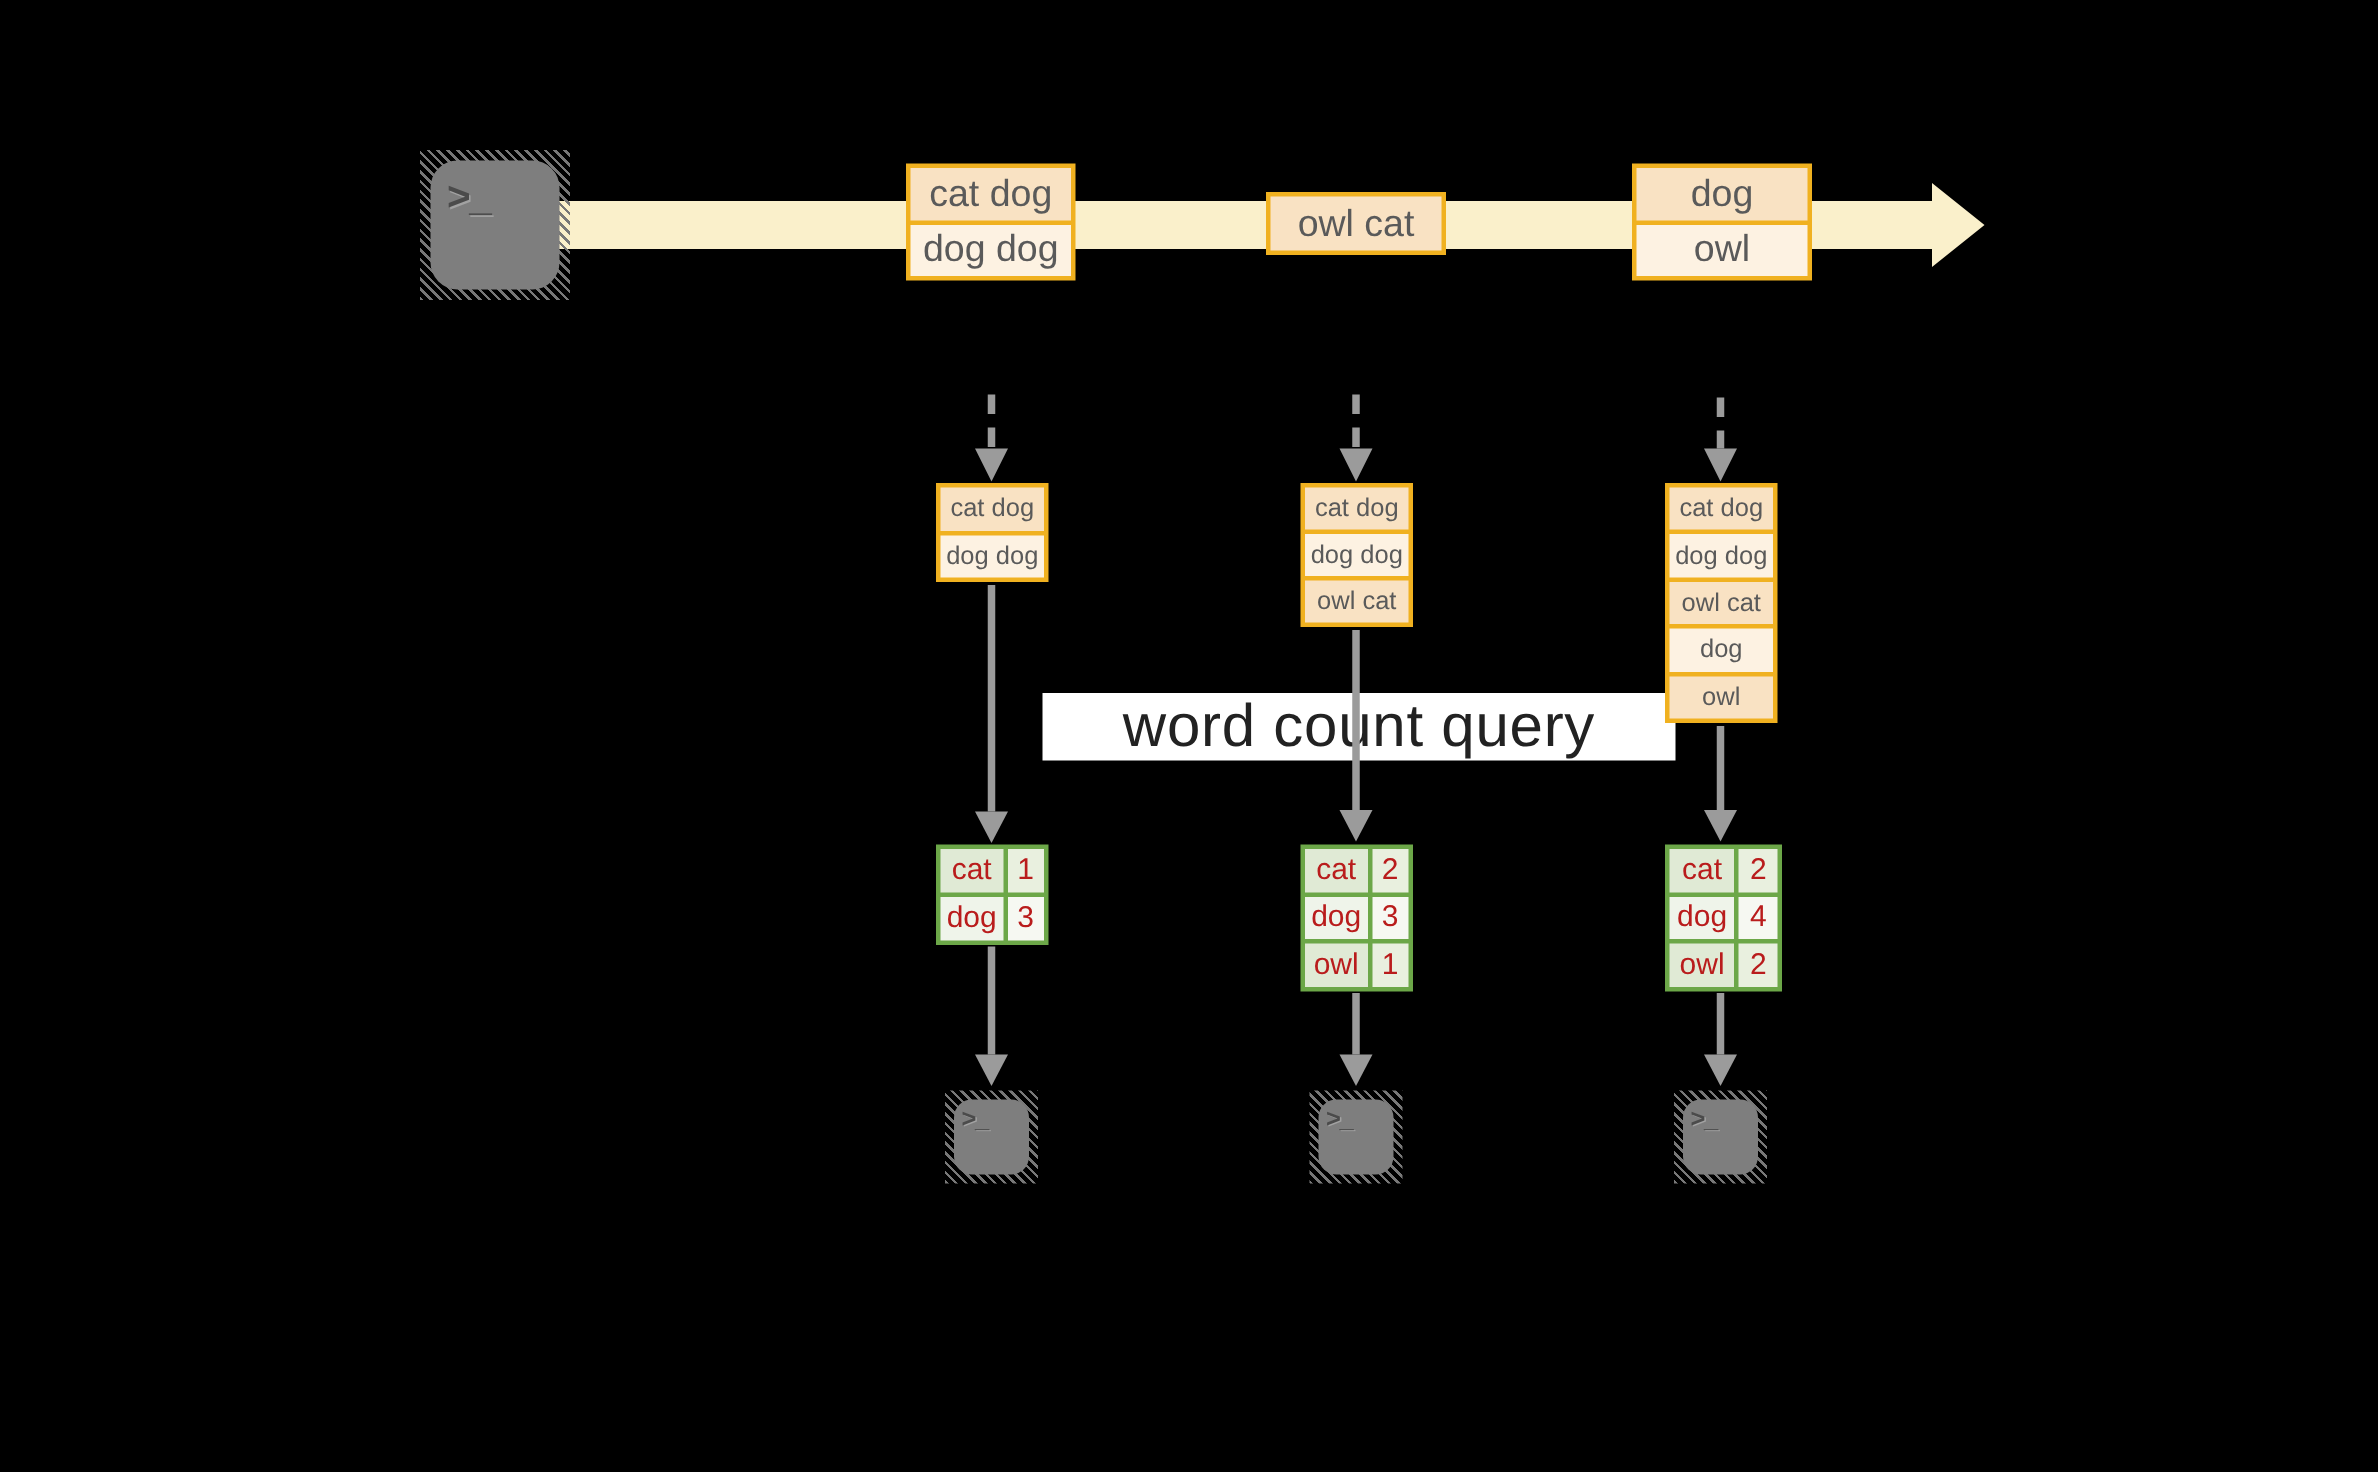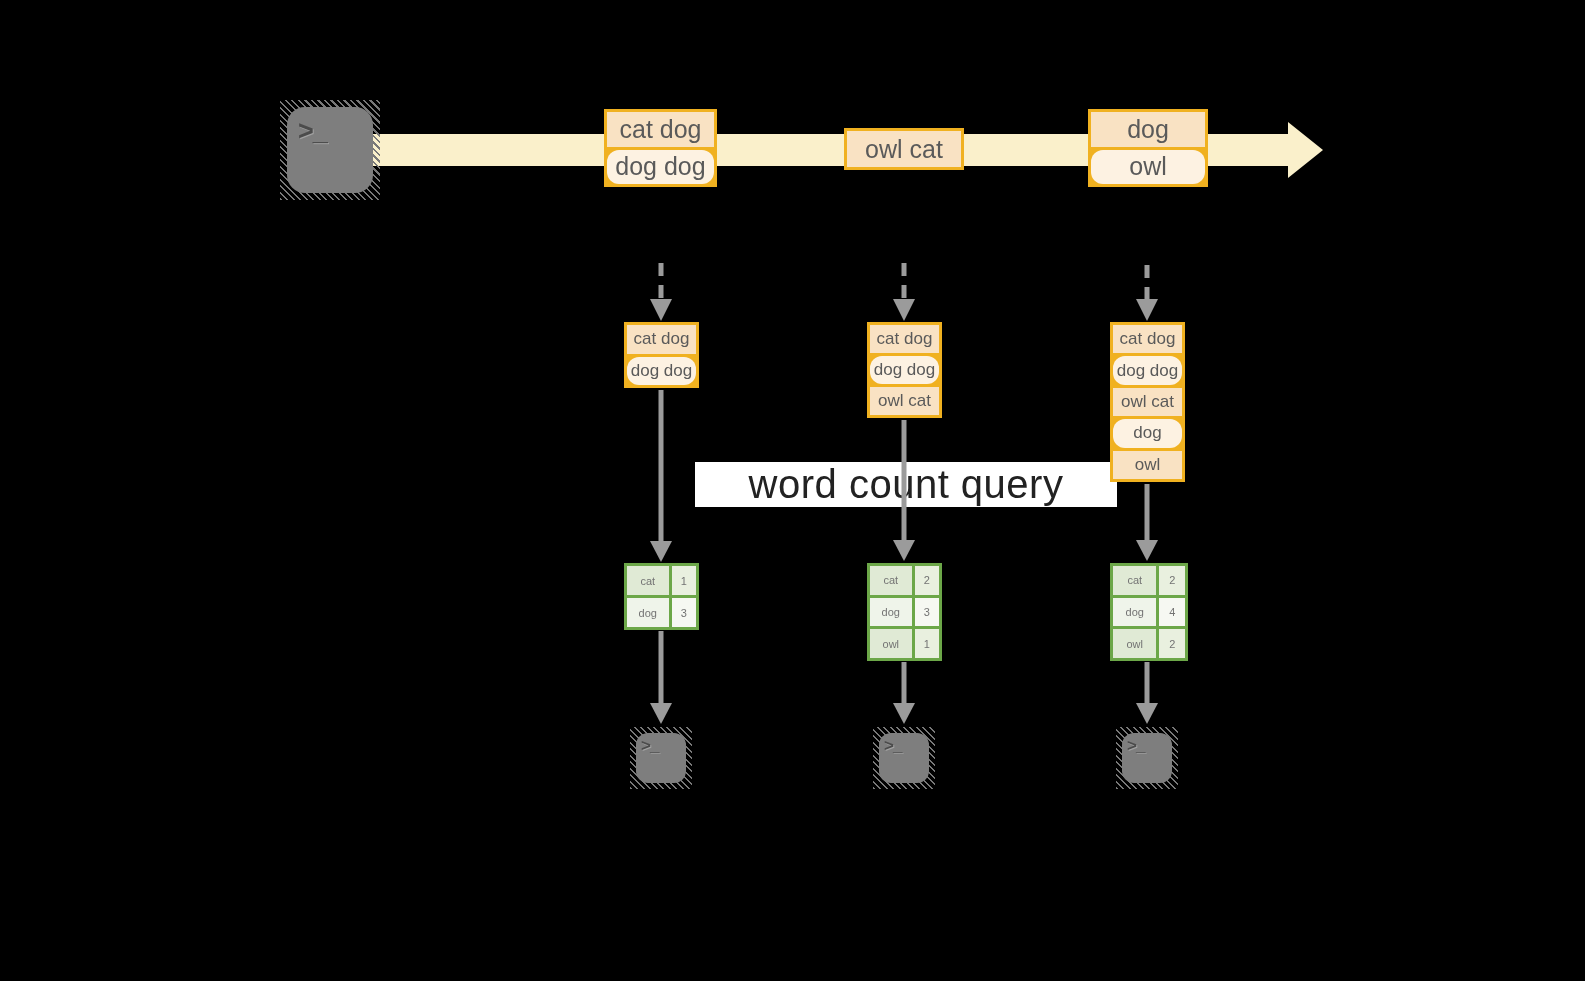--- a/index.html
+++ b/index.html
@@ -40,38 +40,38 @@
   
   .obox{
     position:absolute;z-index:2;display:flex;flex-direction:column;
     background:var(--gold,#f0b120);padding:3px;gap:3px;box-sizing:border-box;
   }
   .orow{
     flex:1;display:flex;align-items:center;justify-content:center;
     color:#5a5a5a;
   }
   .orow.dark{background:var(--peach-dark,#f9e2c3);}
-  .orow.light{background:var(--peach-light,#fdf2e2);border-radius:12px;}
+  .orow.light{background:var(--peach-light,#fdf2e2);}
   .stream-box .orow{font-size:25px;}
   .batch-box .orow{font-size:17px;}
   
   .query-label{
     position:absolute;left:695px;top:462px;width:422px;height:45px;z-index:1;
     background:#ffffff;display:flex;align-items:center;justify-content:center;
     color:#222222;font-size:40px;font-weight:300;letter-spacing:0.5px;
     white-space:nowrap;
   }
   
   .gtable{
     position:absolute;z-index:2;display:grid;grid-template-columns:63fr 37fr;
     background:var(--green,#6ca748);gap:3px;padding:3px;box-sizing:border-box;
   }
   .gcell{
     display:flex;align-items:center;justify-content:center;
-    color:#737373;font-size:11px;
+    color:#b91c1c;font-size:20px;
   }
   .gcell.r-odd.word{background:#e0ead5;}
   .gcell.r-odd.num {background:#e9f0df;}
   .gcell.r-even.word{background:#eff4ea;}
   .gcell.r-even.num {background:#f6f8f2;}
   
   .arrows{position:absolute;inset:0;z-index:4;pointer-events:none;}
 </style>
 </head>
 <body>

